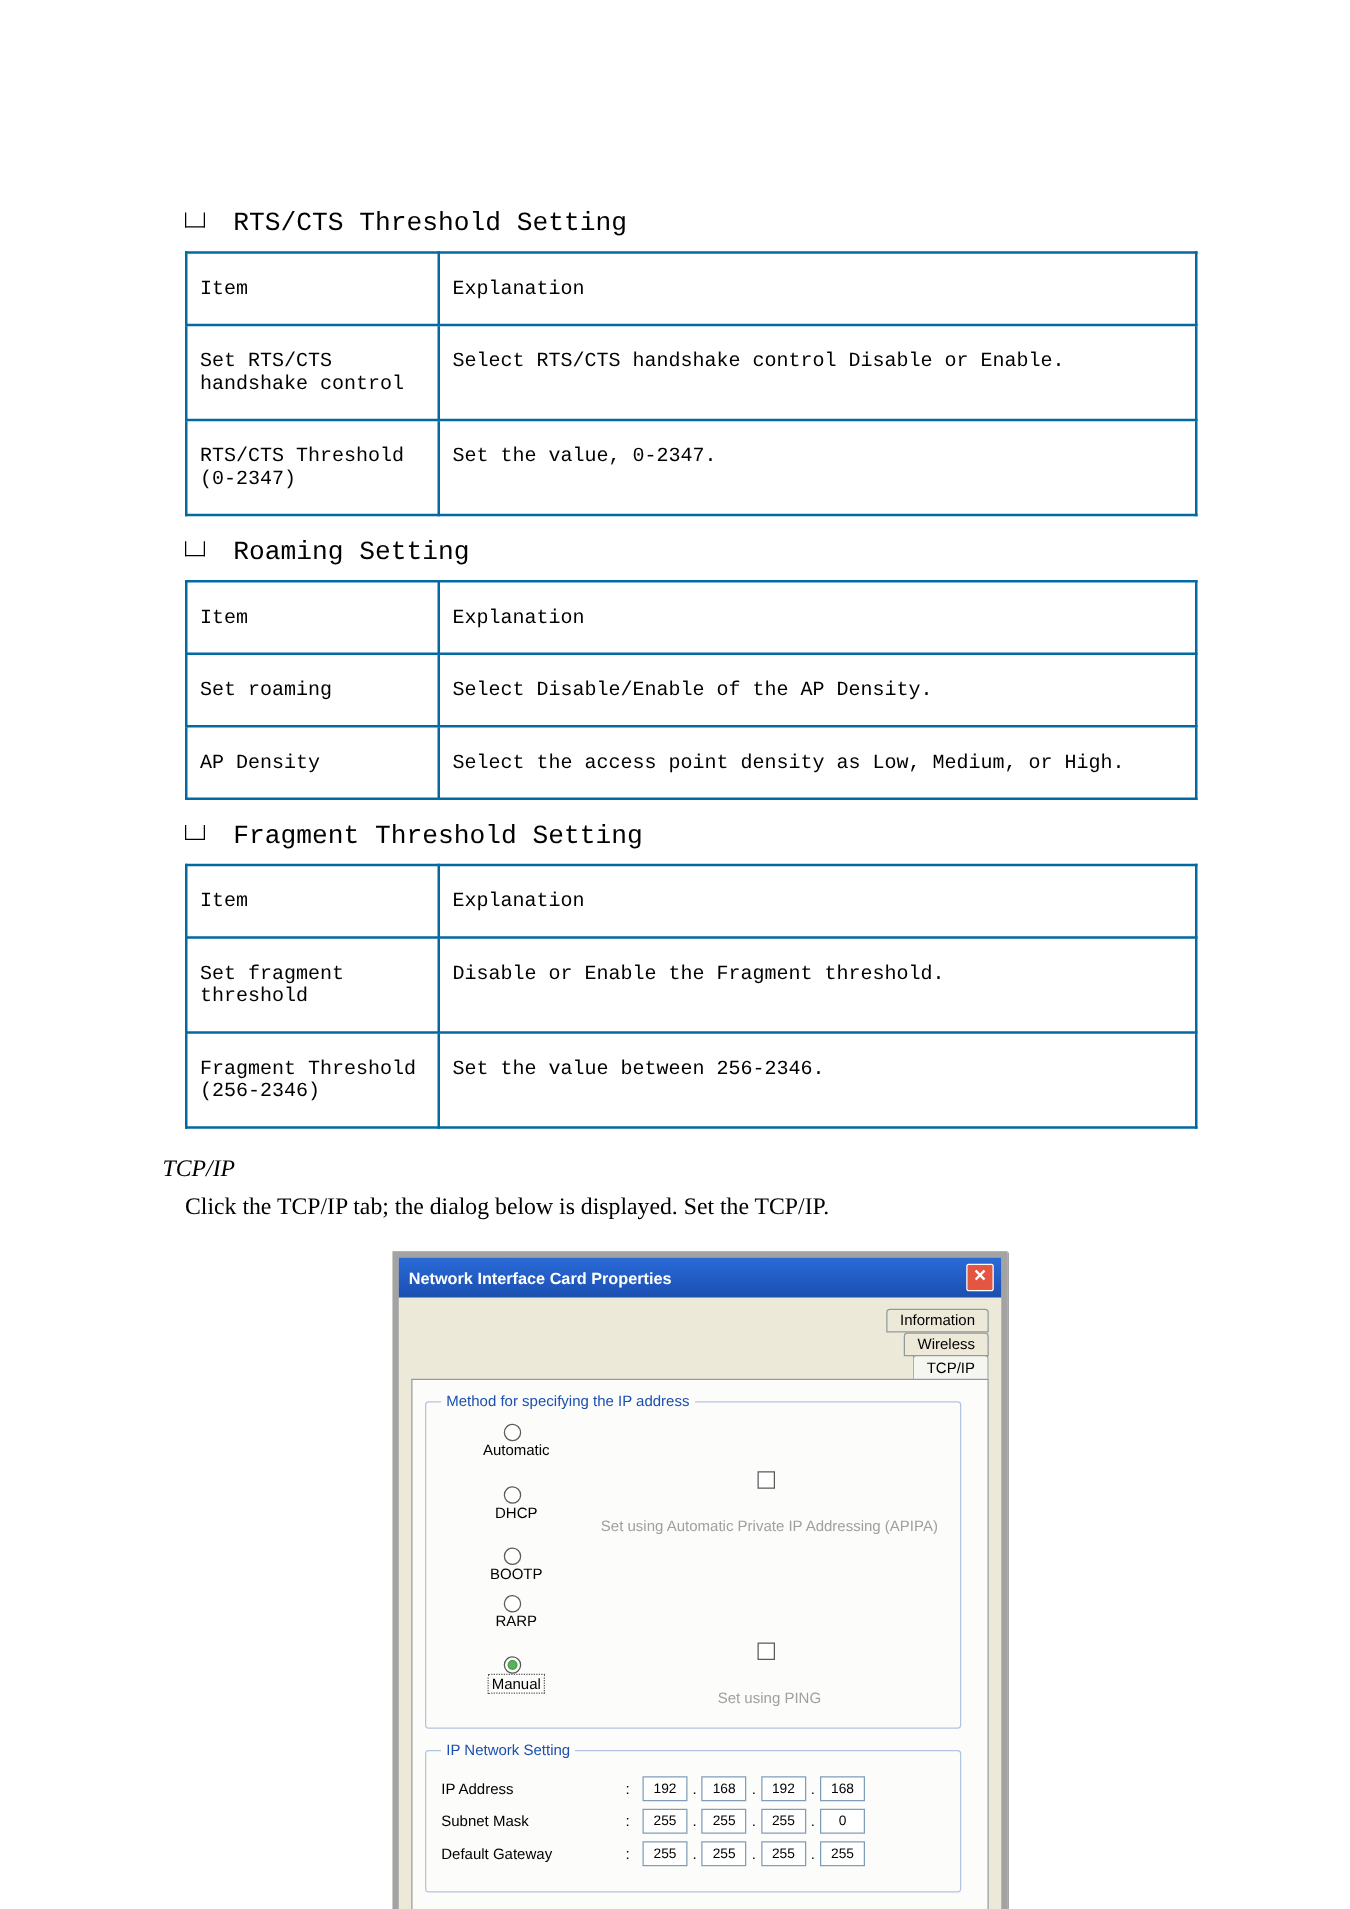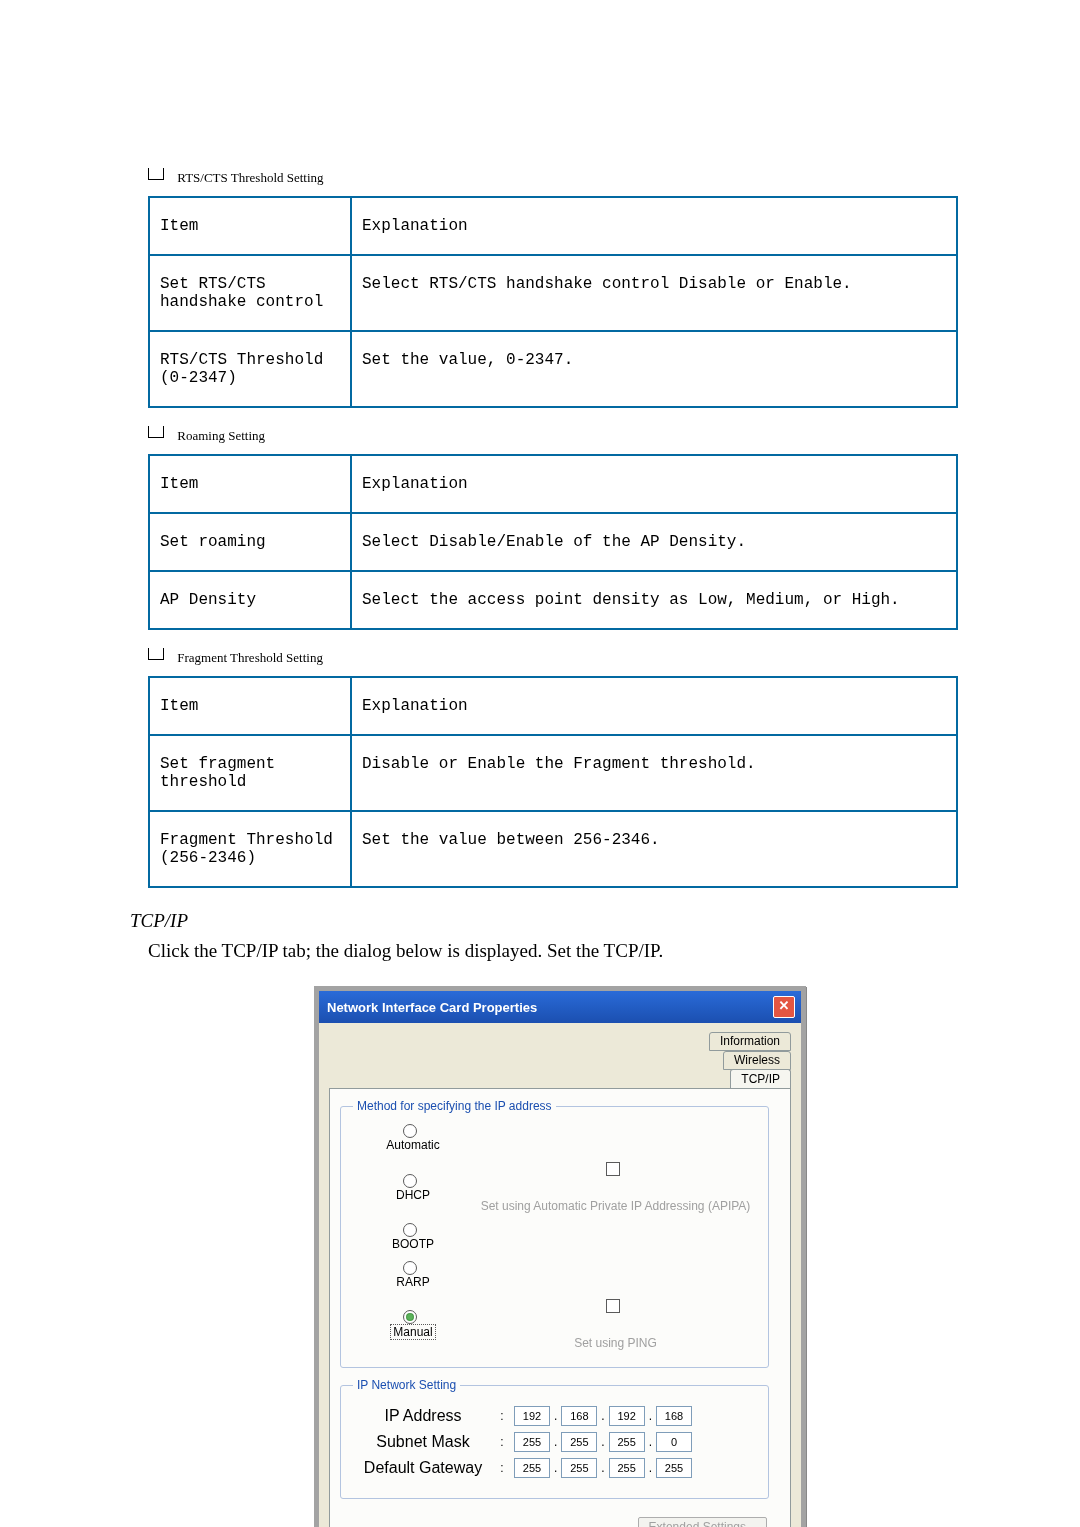--- a/index.html
+++ b/index.html
@@ -8,21 +8,22 @@
     background: #fff;
     font-family: Georgia, 'Times New Roman', serif;
     color: #000;
     width: 1080px;
   }
   .page {
     padding: 150px 90px 60px 130px;
   }
   .bullet-heading {
     margin: 18px 0 10px 18px;
-    font-size: 13px;
+    font-size: 21px;
+    font-family: Liberation Mono, monospace;
   }
   .bullet-heading .bullet {
     display: inline-block;
     width: 14px;
     height: 11px;
     border: 1.5px solid #000;
     border-top: none;
     margin-right: 10px;
     vertical-align: 2px;
   }
@@ -182,22 +183,21 @@
     border: 1px dotted #5a5a5a;
     padding: 0 2px;
   }
   .ip-row {
     display: flex;
     align-items: center;
     margin: 6px 0;
   }
   .ip-label {
     width: 140px;
-    font-size: 16px;
-    text-align: center;
+    font-size: 12px;
   }
   .ip-colon {
     width: 18px;
     text-align: center;
     font-size: 12px;
   }
   .ip-field {
     width: 34px;
     height: 18px;
     border: 1px solid #7f9db9;

